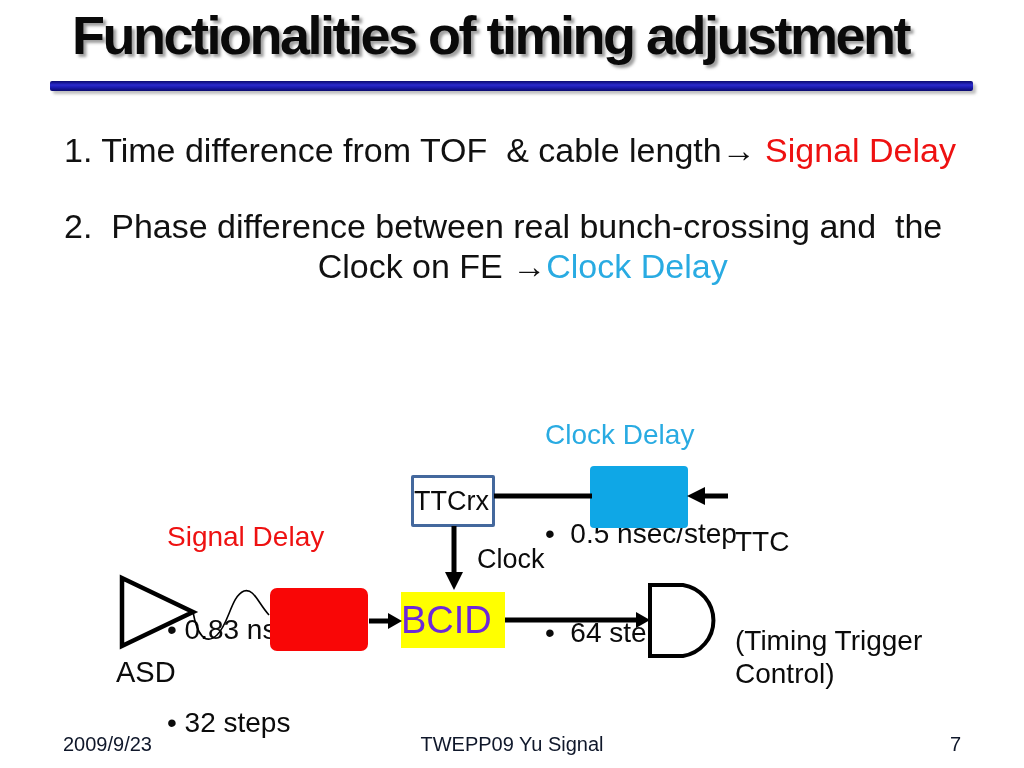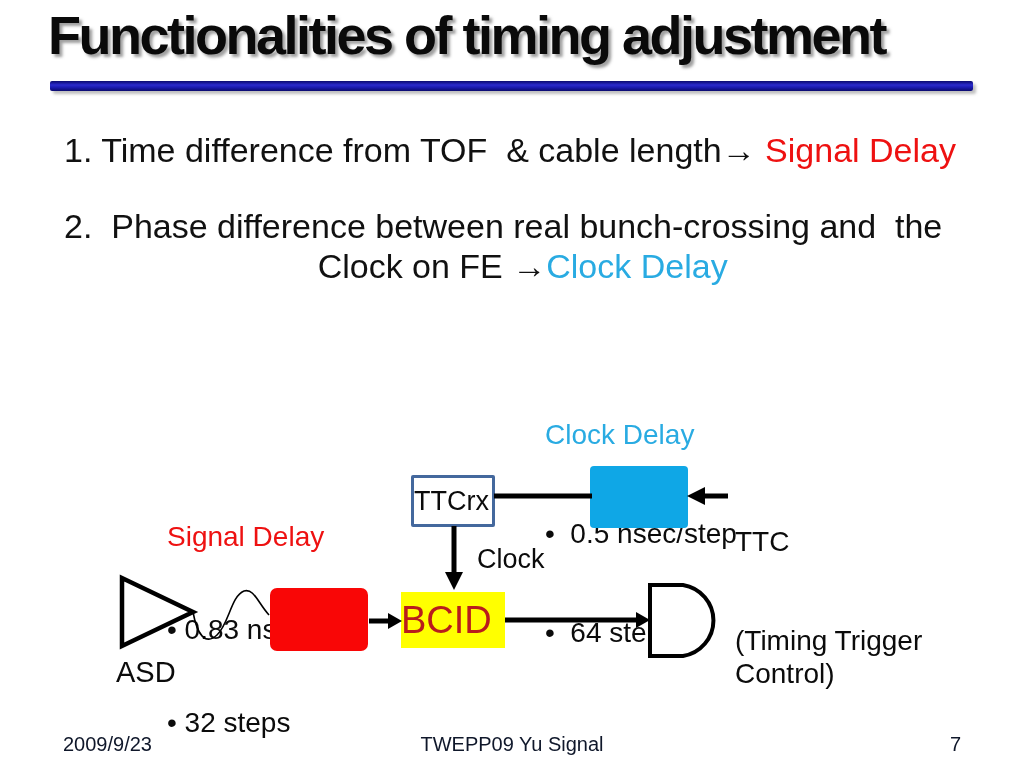--- a/index.html
+++ b/index.html
@@ -2,21 +2,21 @@
 <html><head>
 <meta charset="utf-8">
 <style>
   html,body{margin:0;padding:0;background:#fff;}
   .slide{
     position:relative;width:1024px;height:768px;background:#ffffff;
     font-family:"Liberation Sans", sans-serif;color:#000;overflow:hidden;
   }
   
   .title{
-    position:absolute;left:48px;top:4px;width:940px;
+    position:absolute;left:72px;top:4px;width:940px;
     font-size:54px;font-weight:bold;letter-spacing:-2.5px;color:#0a0a0a;
     text-shadow:3px 3px 3px rgba(80,80,80,0.55);
     white-space:nowrap;
   }
   .title-bar{
     position:absolute;left:50px;top:81px;width:923px;height:10px;
     background:linear-gradient(180deg,#0a0a6e 0%,#2a2acc 40%,#1a1aae 65%,#0a0a6e 100%);
     border-radius:2px;
     box-shadow:3px 3px 3px rgba(150,150,150,0.6);
   }
@@ -36,21 +36,21 @@
   .note-clock{left:545px;top:352px;line-height:33px;}
   .note-clock .note-title{color:#29abe2;}
   .note-signal{left:167px;top:459px;line-height:31px;}
   .note-signal .note-title{color:#ee1111;}
   .note-ttc{left:735px;top:459px;line-height:33px;color:#0b0b0b;}
   
   .box{position:absolute;display:flex;align-items:center;justify-content:flex-start;box-sizing:border-box;}
   .box-ttcrx{left:411px;top:475px;width:84px;height:52px;background:#fff;border:3px solid #44689d;border-radius:2px;font-size:27px;color:#0b0b0b;}
   .box-clockdelay{left:590px;top:466px;width:98px;height:62px;background:#0fa7e6;border-radius:4px;}
   .box-signaldelay{left:270px;top:588px;width:98px;height:63px;background:#f90606;border-radius:7px;}
-  .box-bcid{left:401px;top:592px;width:104px;height:56px;background:#ffff00;font-size:38px;color:#b91c1c;}
+  .box-bcid{left:401px;top:592px;width:104px;height:56px;background:#ffff00;font-size:38px;color:#6d28d9;}
   .lbl{position:absolute;color:#0b0b0b;white-space:nowrap;text-align:center;}
   .lbl-clock{left:477px;top:544px;font-size:27px;}
   .lbl-asd{left:116px;top:656px;font-size:29px;}
   
   .wires{position:absolute;left:0;top:0;width:1024px;height:768px;pointer-events:none;}
   
   .footer-text{position:absolute;top:733px;font-size:20px;color:#0f172a;}
   .footer-date{left:63px;}
   .footer-credit{left:0;width:1024px;text-align:center;}
   .footer-page{right:63px;}

